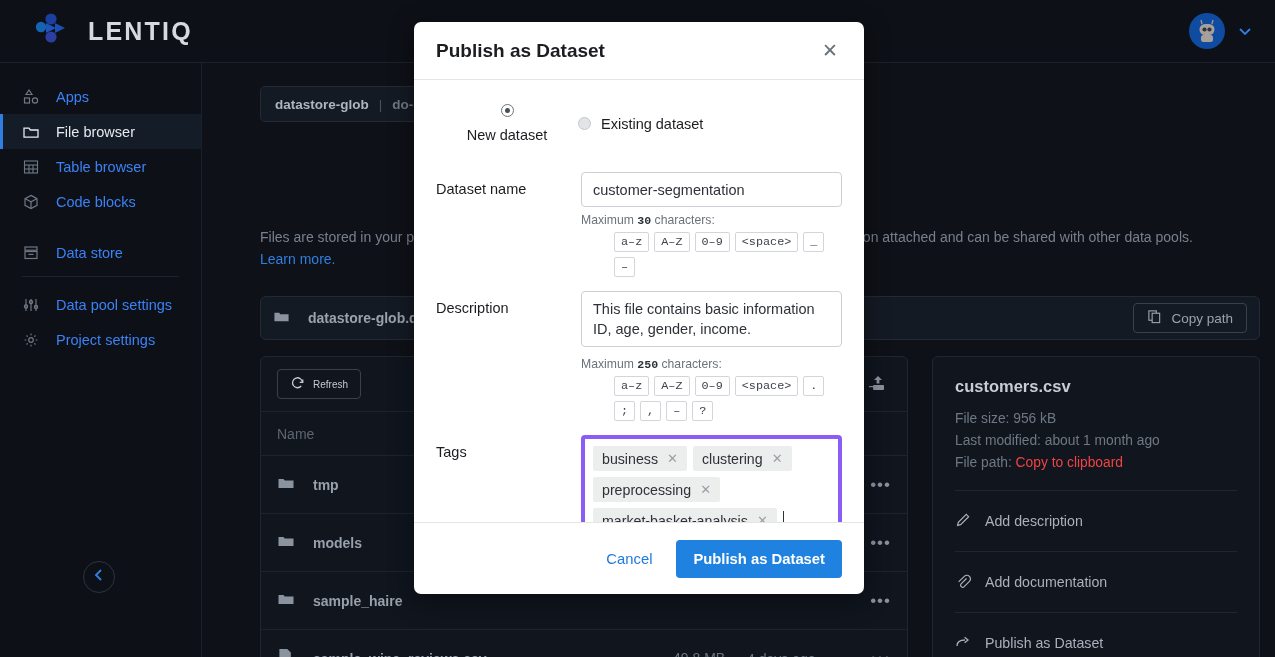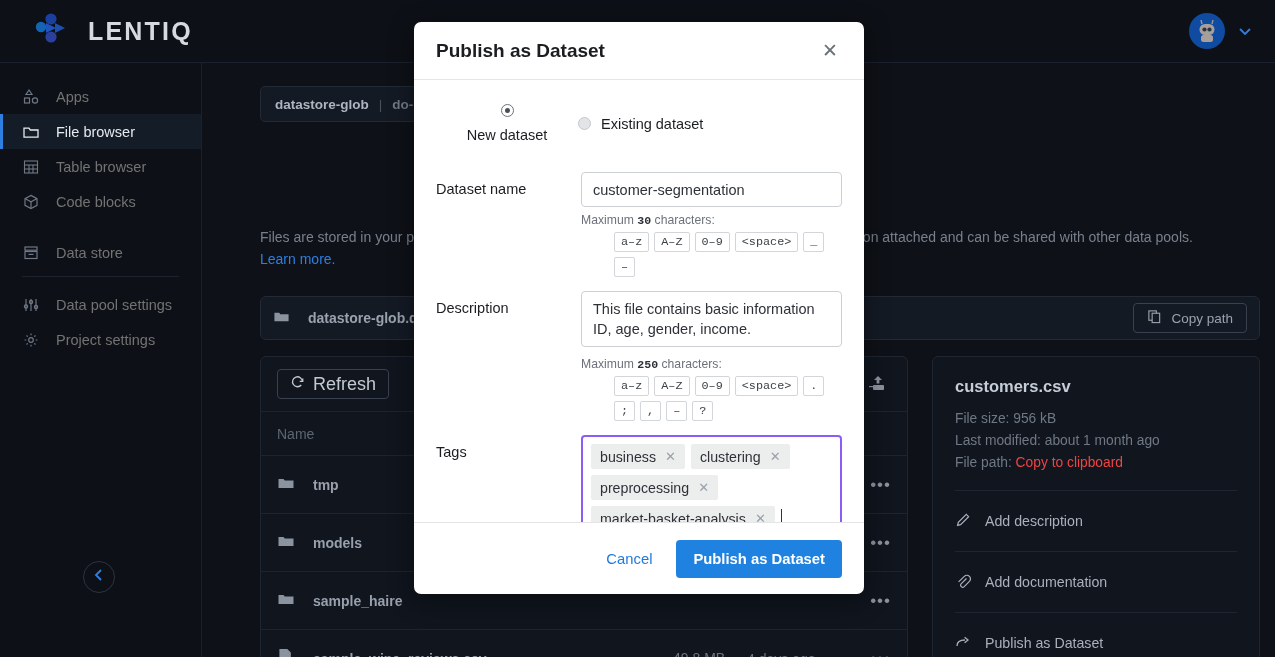--- a/index.html
+++ b/index.html
@@ -30,21 +30,21 @@
   }
   .chev-down { width: 16px; height: 16px; }
 
   
   .sidebar {
     position: absolute; left: 0; top: 63px; width: 202px; height: 594px;
     background: #0d1016; border-right: 1px solid #1b212c;
   }
   .nav-item {
     display: flex; align-items: center; height: 35px; padding-left: 22px; gap: 16px;
-    color: #737373; font-size: 14.5px; cursor: pointer; position: relative;
+    color: #3b82f6; font-size: 14.5px; cursor: pointer; position: relative;
   }
   .nav-item.active {
     background: #141c28; color: #e6e9ee; font-weight: 400;
   }
   .nav-item.active::before {
     content: ""; position: absolute; left: 0; top: 0; bottom: 0; width: 3px; background: #2f7fe0;
   }
   .nav-icon { width: 18px; height: 18px; flex: none; display: block; }
   .nav-gap { height: 16px; }
   .nav-sep { height: 1px; background: #1d232e; margin: 6px 22px 10px 22px; }
@@ -87,21 +87,21 @@
   }
 
   .file-panel {
     position: absolute; left: 58px; top: 293px; width: 648px; height: 364px;
     background: #10151e; border: 1px solid #1e2631; border-radius: 6px 6px 0 0;
   }
   .file-toolbar { height: 54px; display: flex; align-items: center; padding: 0 16px; }
   .refresh-btn {
     height: 30px; border: 1px solid #39414e; border-radius: 4px; background: transparent;
     display: flex; align-items: center; gap: 8px; padding: 0 12px;
-    color: #c3c9d2; font-size: 18px; cursor: pointer;
+    color: #c3c9d2; font-size: 10px; cursor: pointer;
   }
   .upload-btn {
     margin-left: auto; width: 26px; height: 26px; cursor: pointer;
     display: flex; align-items: center; justify-content: center;
   }
   .tbl-head {
     height: 44px; display: flex; align-items: center; padding: 0 16px;
     border-top: 1px solid #1d2430; color: #5d6672; font-size: 14px;
   }
   .trow {
@@ -170,21 +170,21 @@
   .hint { margin-top: 6px; font-size: 12.2px; color: #6c727b; }
   .hint b { color: #2e3238; font-family: "Liberation Mono", monospace; font-size: 11.6px; }
   .chips { display: flex; flex-wrap: wrap; gap: 5px; margin-top: 5px; margin-left: 33px; }
   .chip {
     border: 1px solid #d2d6da; border-radius: 2px; padding: 1px 6px;
     font-family: "Liberation Mono", monospace; font-size: 11.8px; color: #3c4149;
     background: #fff; line-height: 16px;
   }
 
   .tagbox {
-    width: 100%; min-height: 98px; border: 2px solid #8b5cf6; border-radius: 4px;
+    width: 100%; min-height: 98px; border: 4px solid #8b5cf6; border-radius: 4px;
     padding: 7px 8px; display: flex; flex-wrap: wrap; gap: 6px; align-content: flex-start;
     background: #fff; cursor: text;
   }
   .tag {
     background: #eceded; border-radius: 2px; height: 25px;
     display: inline-flex; align-items: center; gap: 9px; padding: 0 9px;
     font-size: 14.2px; color: #2e3238;
   }
   .tag-x { color: #9aa0a8; font-size: 13px; cursor: pointer; }
   .caret { width: 1px; height: 19px; background: #2e3238; align-self: center; }

